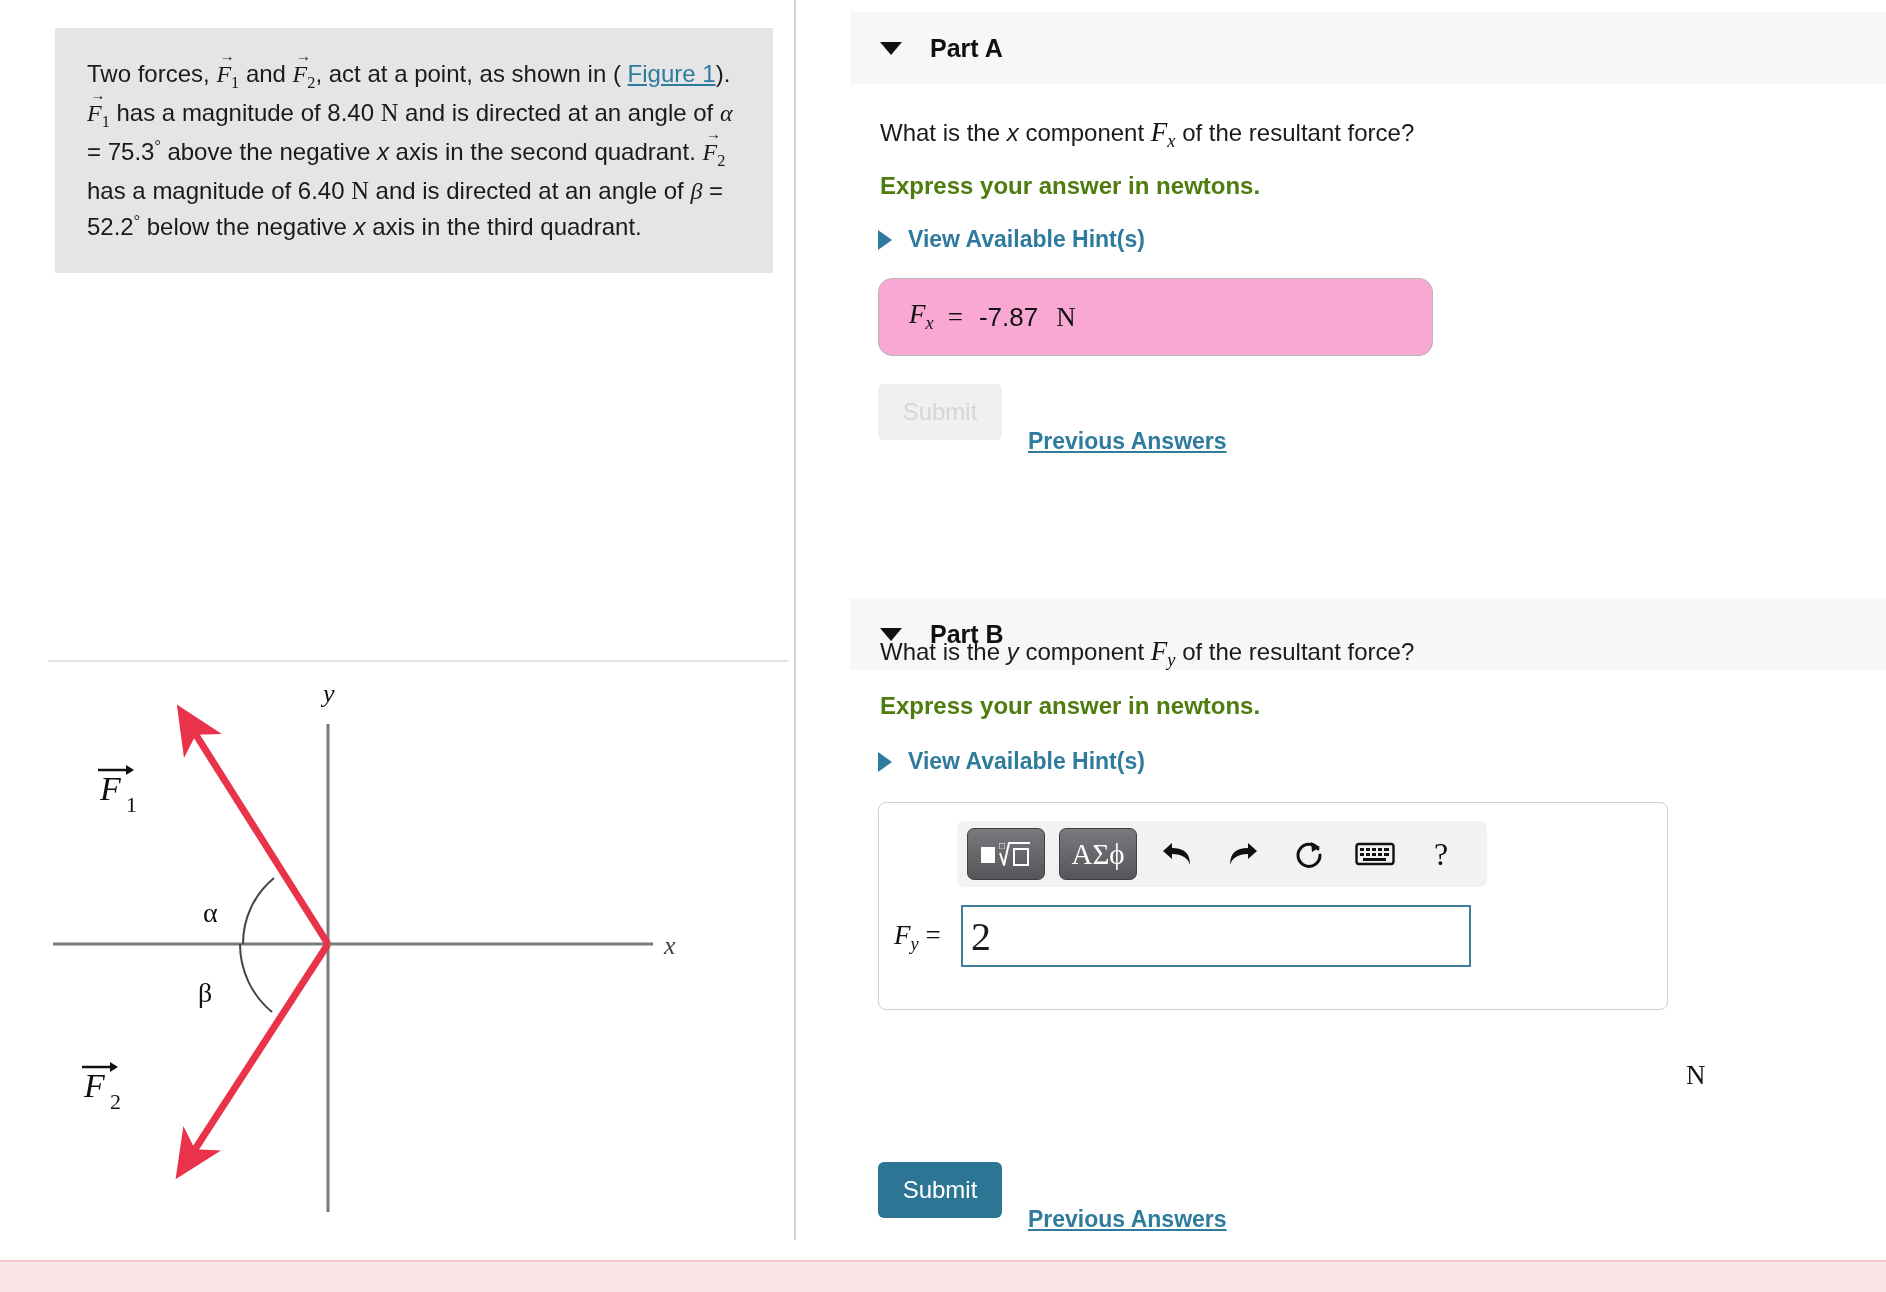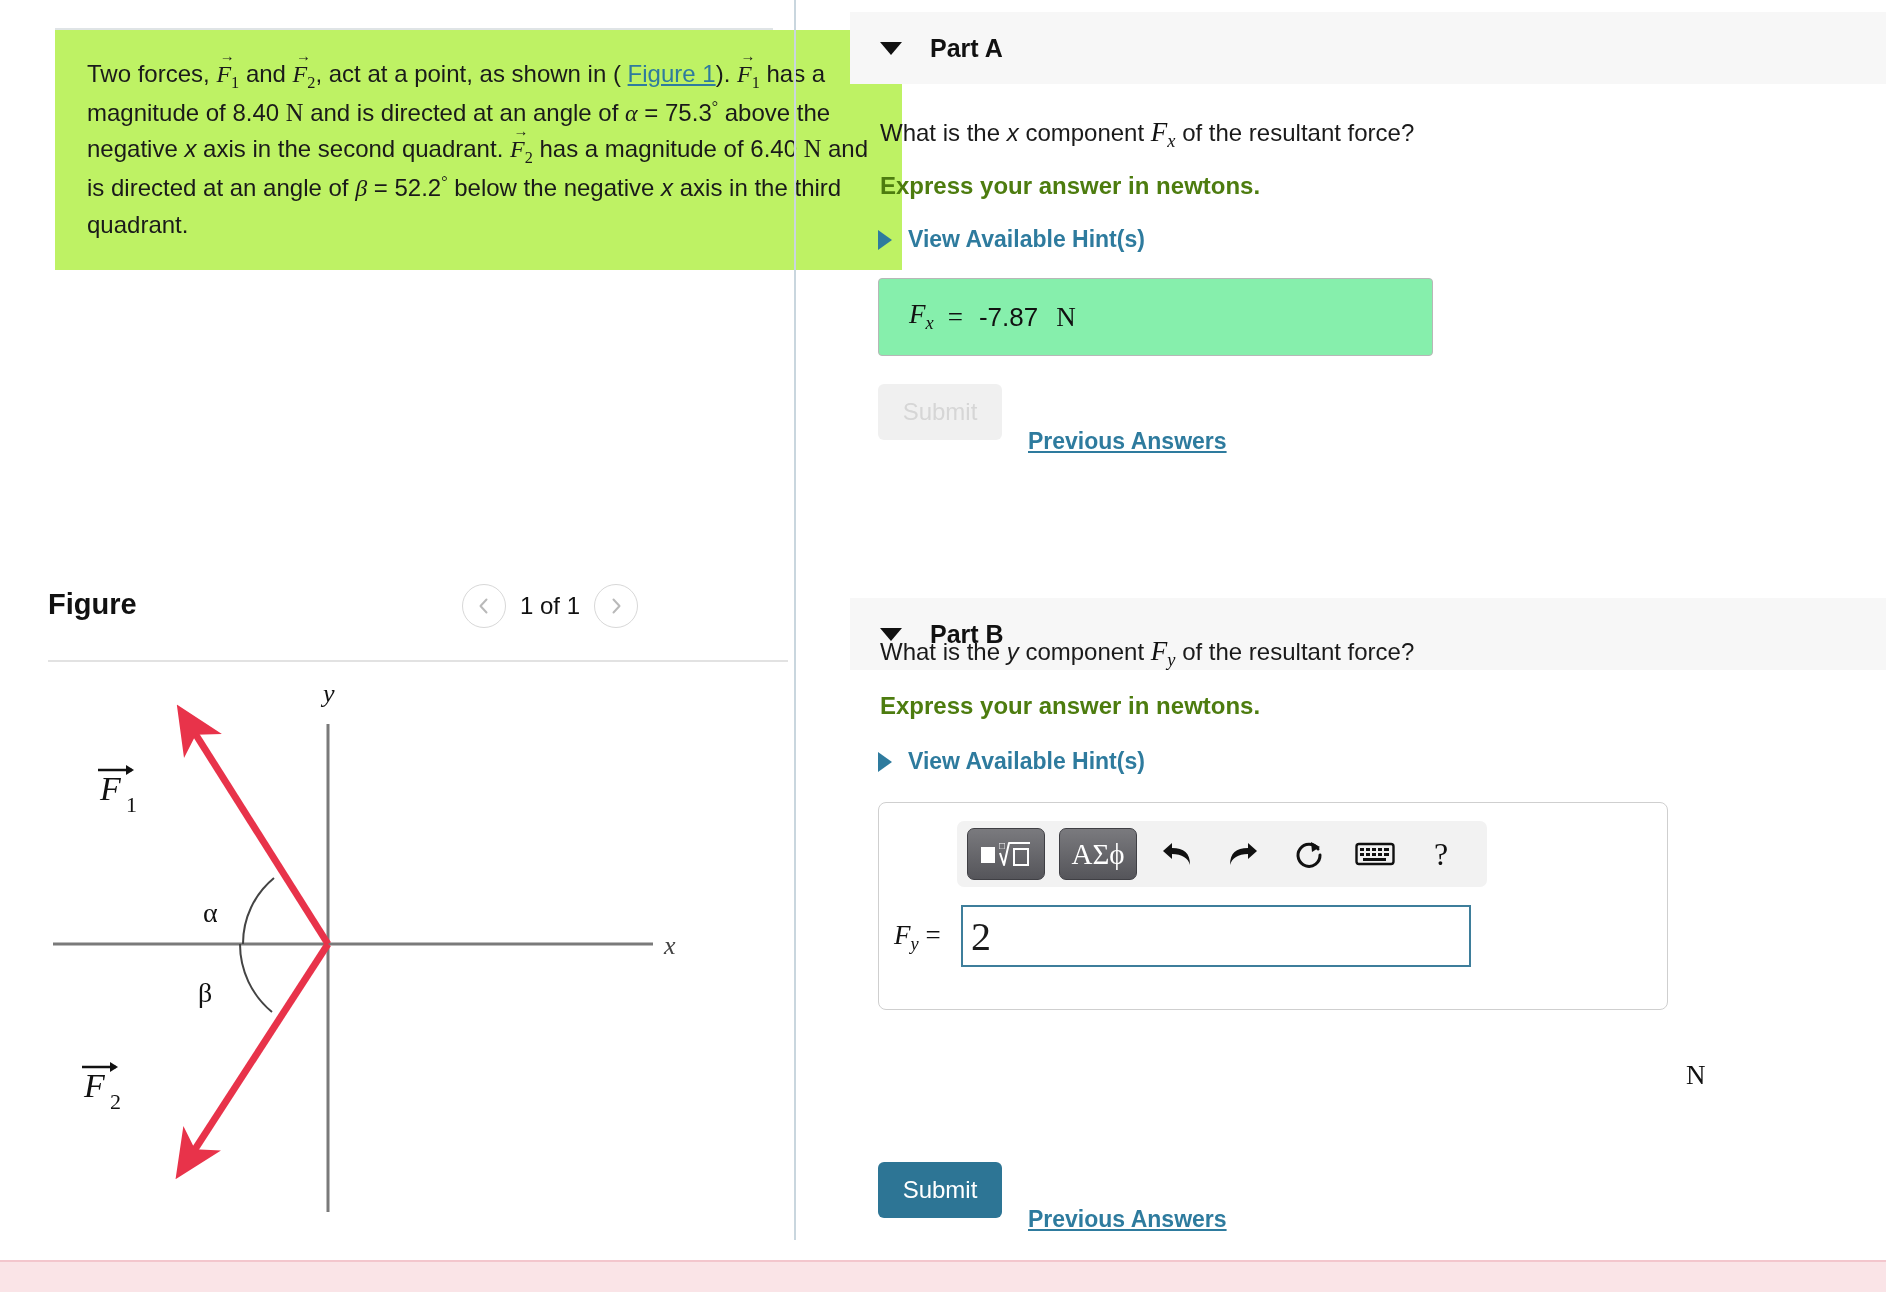--- a/index.html
+++ b/index.html
@@ -19,22 +19,22 @@
   }
   .divider-vert {
     position: absolute; left: 794px; top: 0; width: 2px; height: 1240px;
     background: #c9d6de;
   }
   .stmt-topline {
     position: absolute; left: 55px; top: 28px; width: 718px; height: 2px;
     background: #dfe4e6;
   }
   .statement {
-    position: absolute; left: 55px; top: 30px; width: 847px;
-    background: #bef264;
+    position: absolute; left: 55px; top: 30px; width: 718px;
+    background: #e5e5e5;
     padding: 26px 30px 28px 32px;
     font-size: 24px; line-height: 1.48; color: #1a1a1a;
   }
   .statement .vecF { font-family: "Liberation Serif", serif; font-style: italic; position: relative; }
   .vecarrow {
     position: absolute; left: 0; right: 2px; top: -0.82em;
     font-style: normal; font-size: 0.62em; line-height: 1; text-align: center;
     letter-spacing: -1px;
   }
   .sub { font-size: 0.68em; font-style: normal; vertical-align: sub; font-family:"Liberation Serif", serif;}
@@ -85,22 +85,22 @@
   }
   .q-bold { position: absolute; left: 84px; font-size: 24px; font-weight: bold; color: #4d7c0f; }
 
   .hint-row {
     position: absolute; left: 82px; display: flex; align-items: center; gap: 16px;
   }
   .hint-caret { width:0;height:0; border-top: 10px solid transparent; border-bottom: 10px solid transparent; border-left: 14px solid #2e7b9e;}
   .hint-txt { font-size: 23px; font-weight: bold; color: #2e7b9e; }
 
   .answer-box {
-    position: absolute; border: 1.5px solid #b7b7b7; border-radius: 4px;
-    background: #86efac;
+    position: absolute; border: 1.5px solid #b7b7b7; border-radius: 14px;
+    background: #f9a8d4;
     display: flex; align-items: center;
   }
   .mathlab { font-family: "Liberation Serif", serif; font-style: italic; font-size: 27px; color:#111;}
   .mathlab .s { font-size: 0.68em; vertical-align: sub; }
 
   .btn-submit-dis {
     position: absolute; width: 124px; height: 56px; border-radius: 6px;
     background: #f0f0f0; color: #d6d6d6; border: none;
     font-size: 24px; font-family: "Liberation Sans", sans-serif;
     display: flex; align-items: center; justify-content: center;
@@ -184,36 +184,20 @@
       <span>has a magnitude of 6.40</span>
       <span class="unitN">N</span>
       <span>and is directed at an angle of</span>
       <span class="gk">β</span>
       <span>= 52.2</span><span class="deg">°</span>
       <span>below the negative</span>
       <span class="ital">x</span>
       <span>axis in the third quadrant.</span>
     </div>
 
-    <div class="fig-head">
-      <div class="fig-title">Figure</div>
-      <div class="fig-nav">
-        <div class="navbtn">
-          <svg width="20" height="20" viewBox="0 0 20 20" fill="none">
-              <path d="M12.5 3.5 L6.5 10 L12.5 16.5" stroke="#b9b9b9" stroke-width="2" stroke-linecap="round" stroke-linejoin="round"></path>
-            </svg>
-        </div>
-        <div class="fig-count">1 of 1</div>
-        <div class="navbtn">
-          <svg width="20" height="20" viewBox="0 0 20 20" fill="none">
-              <path d="M7.5 3.5 L13.5 10 L7.5 16.5" stroke="#b9b9b9" stroke-width="2" stroke-linecap="round" stroke-linejoin="round"></path>
-            </svg>
-        </div>
-      </div>
-    </div>
     <div class="fig-rule"></div>
 
     <div class="fig-canvas">
       <svg width="740" height="560" viewBox="0 0 740 560">
         <defs>
           <marker id="ah" markerWidth="7" markerHeight="7" refX="3.2" refY="3.5" orient="auto">
             <path d="M0,0.3 L7,3.5 L0,6.7 L1.9,3.5 Z" fill="#e8334a"></path>
           </marker>
         </defs>
 

